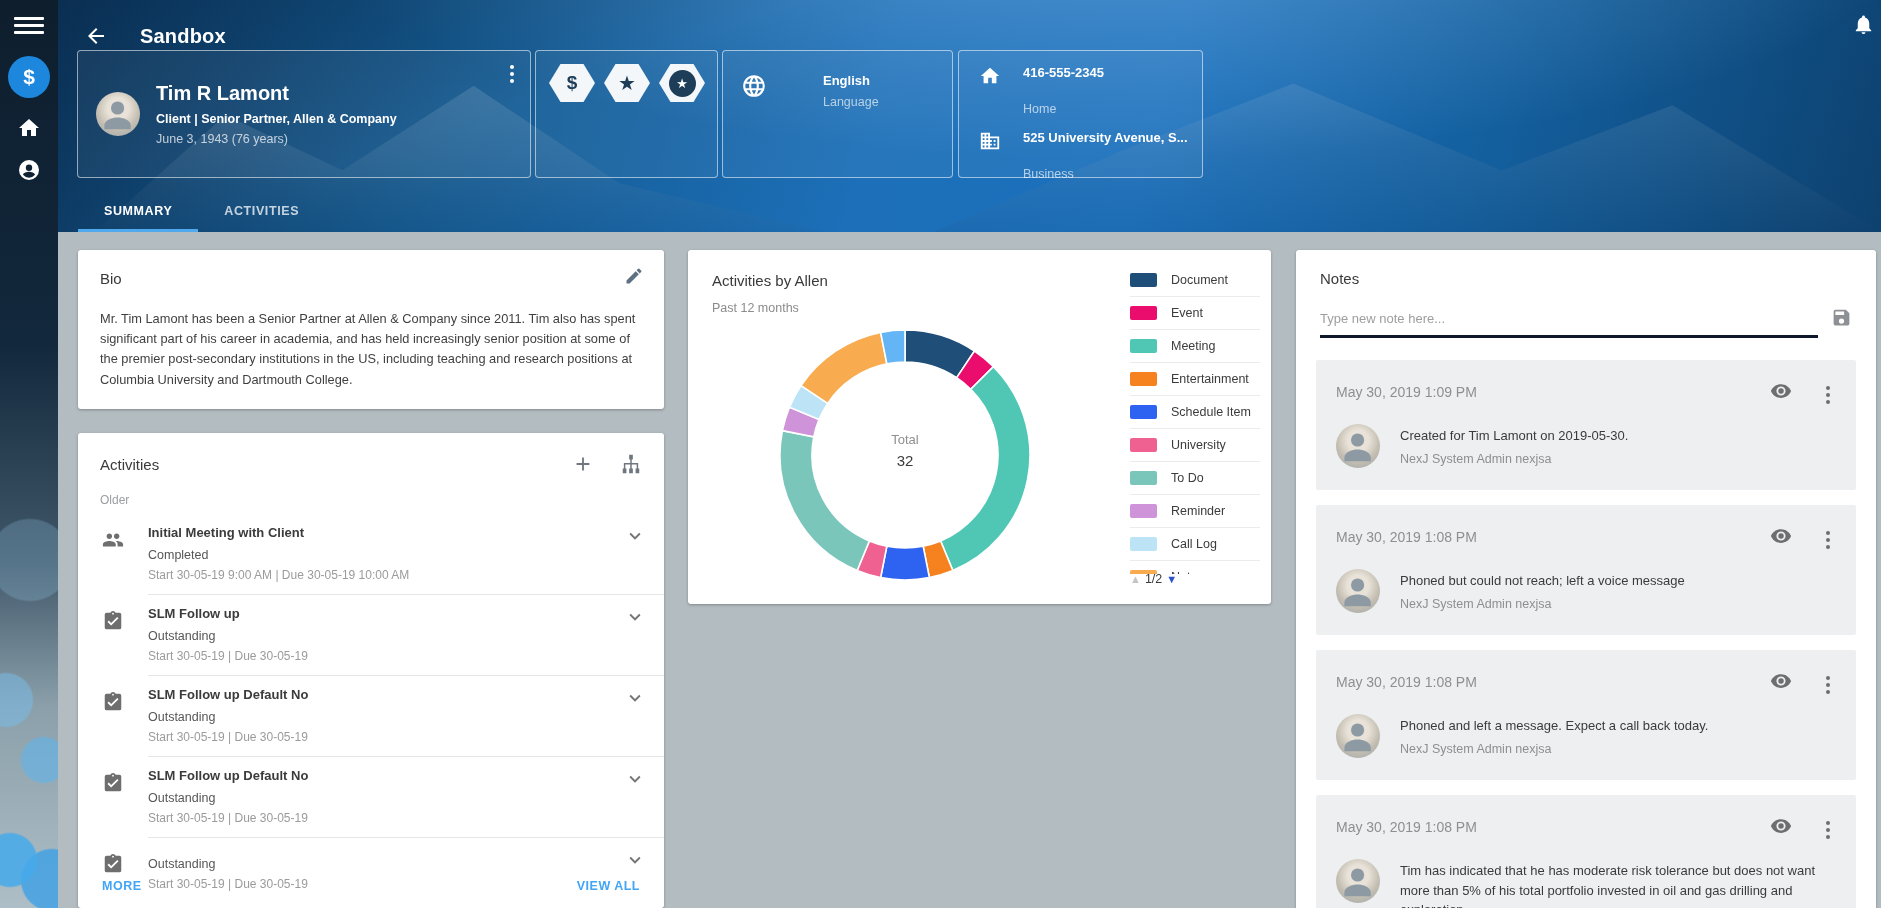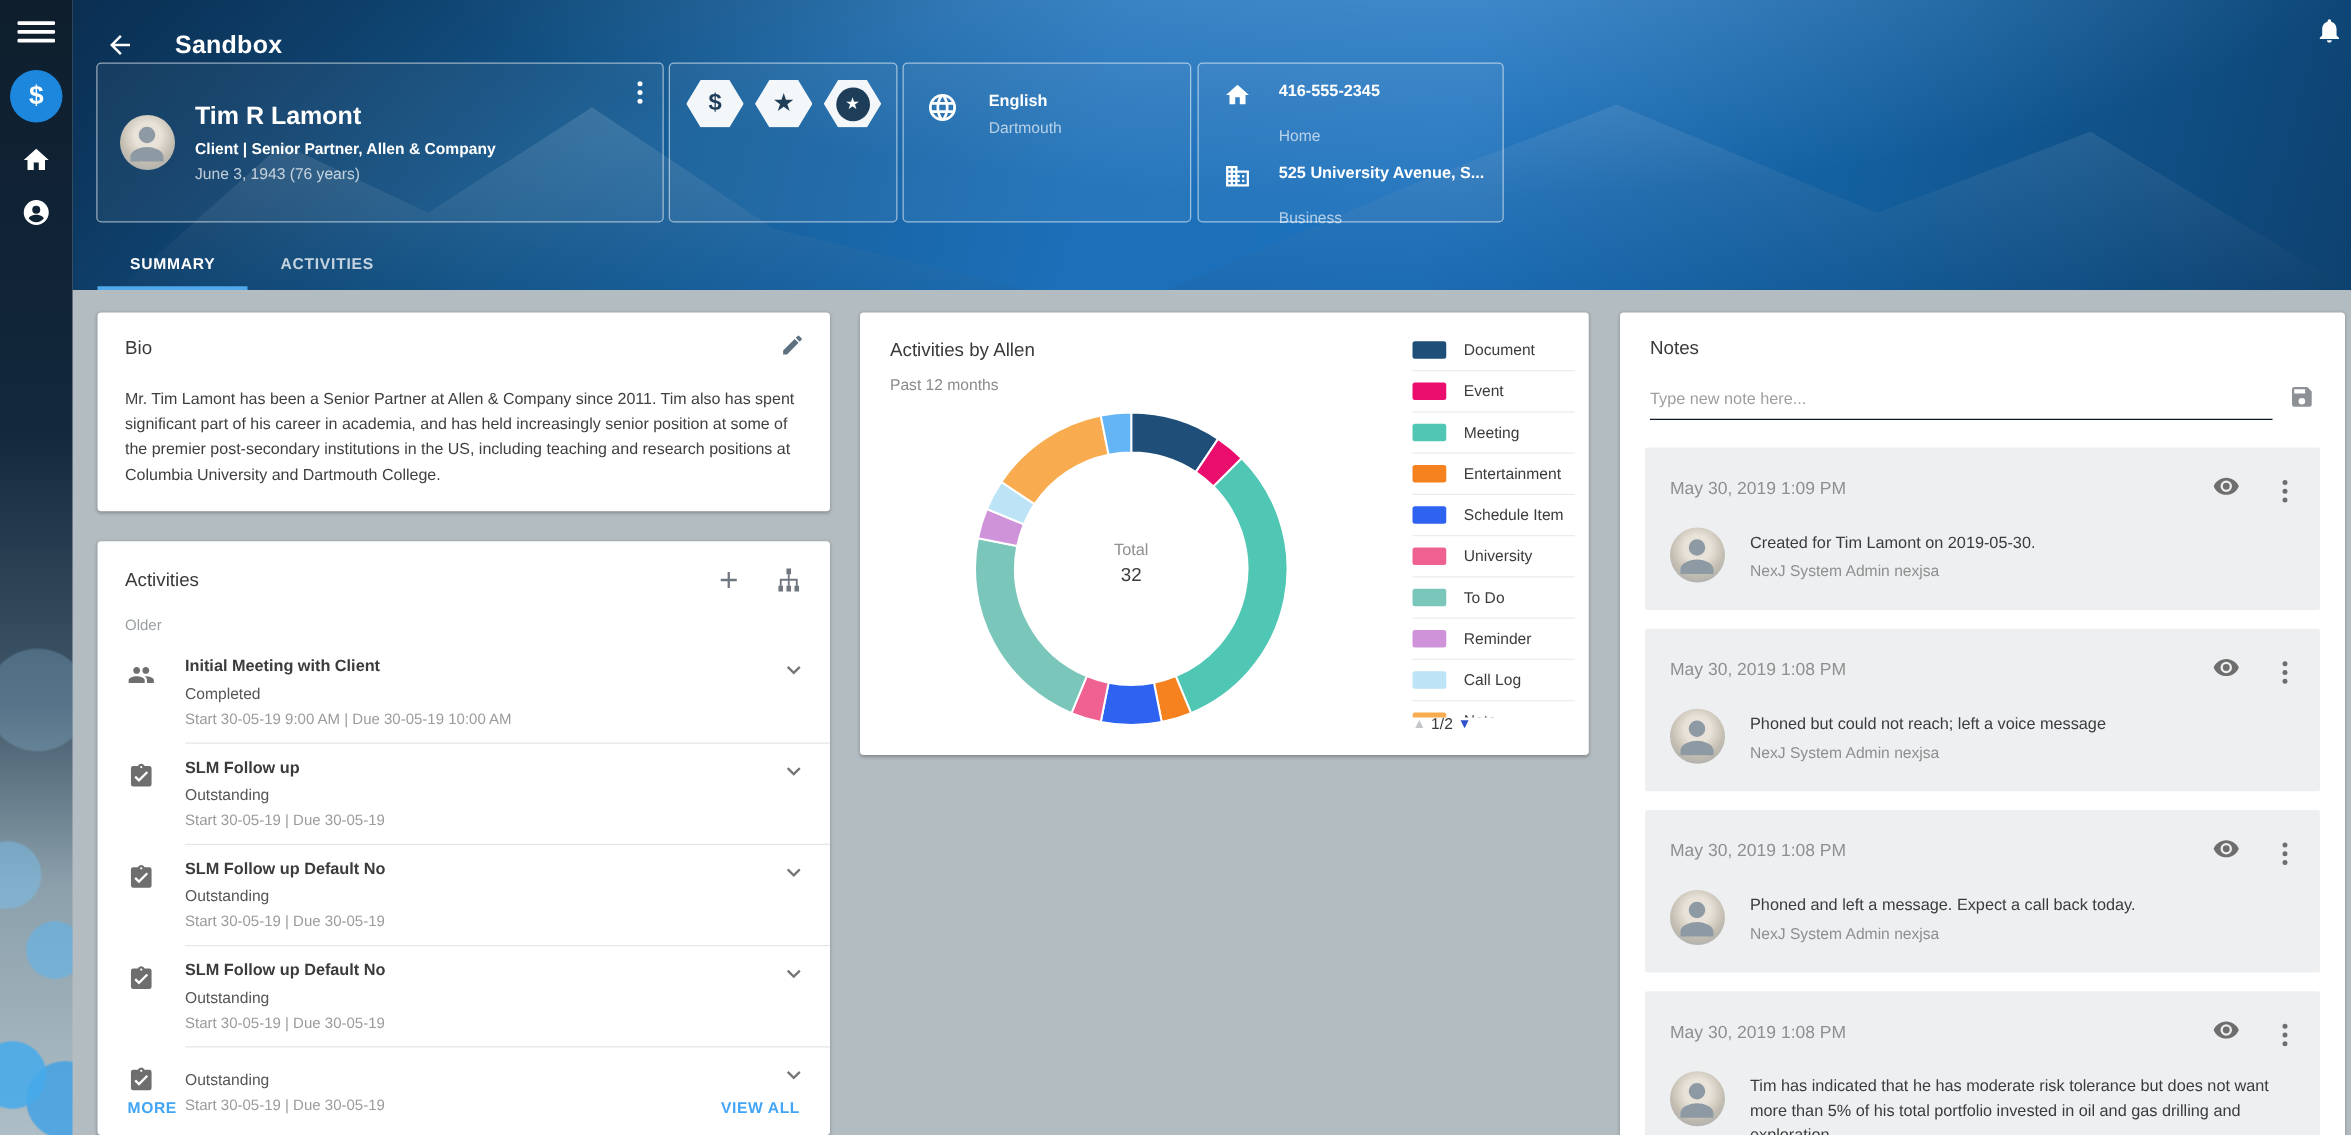--- a/index.html
+++ b/index.html
@@ -61,21 +61,21 @@
   .profile-birth { font-size:12.5px; color:rgba(255,255,255,.72); margin-top:6px; }
 
   .badges-inner { display:flex; gap:9px; padding:13px 0 0 13px; }
   .hex { width:46px; height:38px; background:#f4f7f9; clip-path:polygon(25% 0,75% 0,100% 50%,75% 100%,25% 100%,0 50%);
     display:flex; align-items:center; justify-content:center; color:#1d3d59; cursor:pointer; }
   .hex .dollar { font-size:19px; font-weight:bold; }
   .hex .star { font-size:20px; line-height:1; }
   .hex .circ { width:27px; height:27px; border-radius:50%; background:#1d3d59; color:#fff; font-size:13px;
     display:flex; align-items:center; justify-content:center; }
 
-  .lang-inner { display:flex; align-items:flex-start; padding:22px 0 0 18px; }
+  .lang-inner { display:flex; align-items:flex-start; padding:22px 0 0 18px;gap:32px; }
   .glyph-ic { width:26px; height:26px; fill:#fff; flex:none; }
   .pair { margin-left:24px; }
   .pair .v { color:#fff; font-size:13px; font-weight:bold; }
   .pair .l { color:rgba(255,255,255,.65); font-size:12.5px; margin-top:7px; }
   .contact-inner { padding:14px 0 0 20px; }
   .contact-row { display:flex; align-items:flex-start; margin-bottom:14px; }
   .contact-row .glyph-ic { width:22px; height:22px; }
   .contact-row .pair { margin-left:22px; }
   .contact-row .pair .l { margin-top:22px; }
 
@@ -125,21 +125,21 @@
   .lg-lb { margin-left:14px; font-size:12.5px; color:#3b3b3b; white-space:nowrap; }
   .lg-pager { display:flex; align-items:center; margin-top:2px; font-size:12.5px; color:#3b3b3b; }
   .pg-up { color:#c3c6c8; font-size:11px; cursor:default; }
   .pg-num { margin:0 4px; }
   .pg-down { color:#2d52cc; font-size:11px; cursor:pointer; }
 
   
   .notes-card { left:1296px; top:250px; width:580px; height:702px; padding:20px 0 0; }
   .notes-head { padding:0 24px; }
   .note-input-row { position:relative; margin:20px 24px 0; }
-  .note-input { width:498px; border:none; border-bottom:1px solid #0f172a; font-size:13px; padding:4px 0 9px;
+  .note-input { width:498px; border:none; border-bottom:3px solid #0f172a; font-size:13px; padding:4px 0 9px;
     outline:none; color:#3b3b3b; font-family:inherit; background:transparent; }
   .note-input::placeholder { color:#9e9e9e; }
   .save-ic { position:absolute; right:0; top:0; width:21px; height:21px; fill:#8d9196; cursor:pointer; }
   .note-list { margin-top:22px; }
   .note-item { background:#edeff1; border-radius:2px; margin:0 20px 15px; padding:24px 20px 22px; position:relative; }
   .note-time { font-size:14px; color:#8f8f8f; }
   .note-eye { position:absolute; right:64px; top:20px; width:22px; height:22px; fill:#6e6e6e; cursor:pointer; }
   .note-kebab { position:absolute; right:20px; top:20px; }
   .note-kebab i { background:#6e6e6e; }
   .note-body { display:flex; margin-top:24px; }
@@ -220,21 +220,21 @@
         </div>
       </div>
 
       <div class="hcard lang">
         <div class="lang-inner">
           <svg class="glyph-ic" viewBox="0 0 24 24">
               <path d="M12 2a10 10 0 100 20 10 10 0 000-20zm6.93 6h-2.95a15.6 15.6 0 00-1.38-3.56A8.03 8.03 0 0118.93 8zM12 4.04c.83 1.2 1.48 2.53 1.91 3.96h-3.82A14 14 0 0112 4.04zM4.26 14a8.1 8.1 0 010-4h3.38a16.5 16.5 0 000 4H4.26zm.81 2h2.95c.32 1.25.78 2.45 1.38 3.56A8.03 8.03 0 015.07 16zm2.95-8H5.07a8.03 8.03 0 014.33-3.56A15.6 15.6 0 008.02 8zM12 19.96A13.9 13.9 0 0110.09 16h3.82A13.9 13.9 0 0112 19.96zM14.34 14H9.66a14.6 14.6 0 010-4h4.68a14.6 14.6 0 010 4zm.25 5.56c.6-1.11 1.06-2.31 1.38-3.56h2.95a8.03 8.03 0 01-4.33 3.56zM16.36 14a16.5 16.5 0 000-4h3.38a8.1 8.1 0 010 4h-3.38z"></path>
             </svg>
           <div class="pair">
             <div class="v">English</div>
-            <div class="l">Dartmouth</div>
+            <div class="l">Language</div>
           </div>
         </div>
       </div>
 
       <div class="hcard contact">
         <div class="contact-inner">
           <div class="contact-row">
             <svg class="glyph-ic" viewBox="0 0 24 24" style="fill:#fff">
                 <path d="M10 20v-6h4v6h5v-8h3L12 3 2 12h3v8z"></path>
               </svg>

